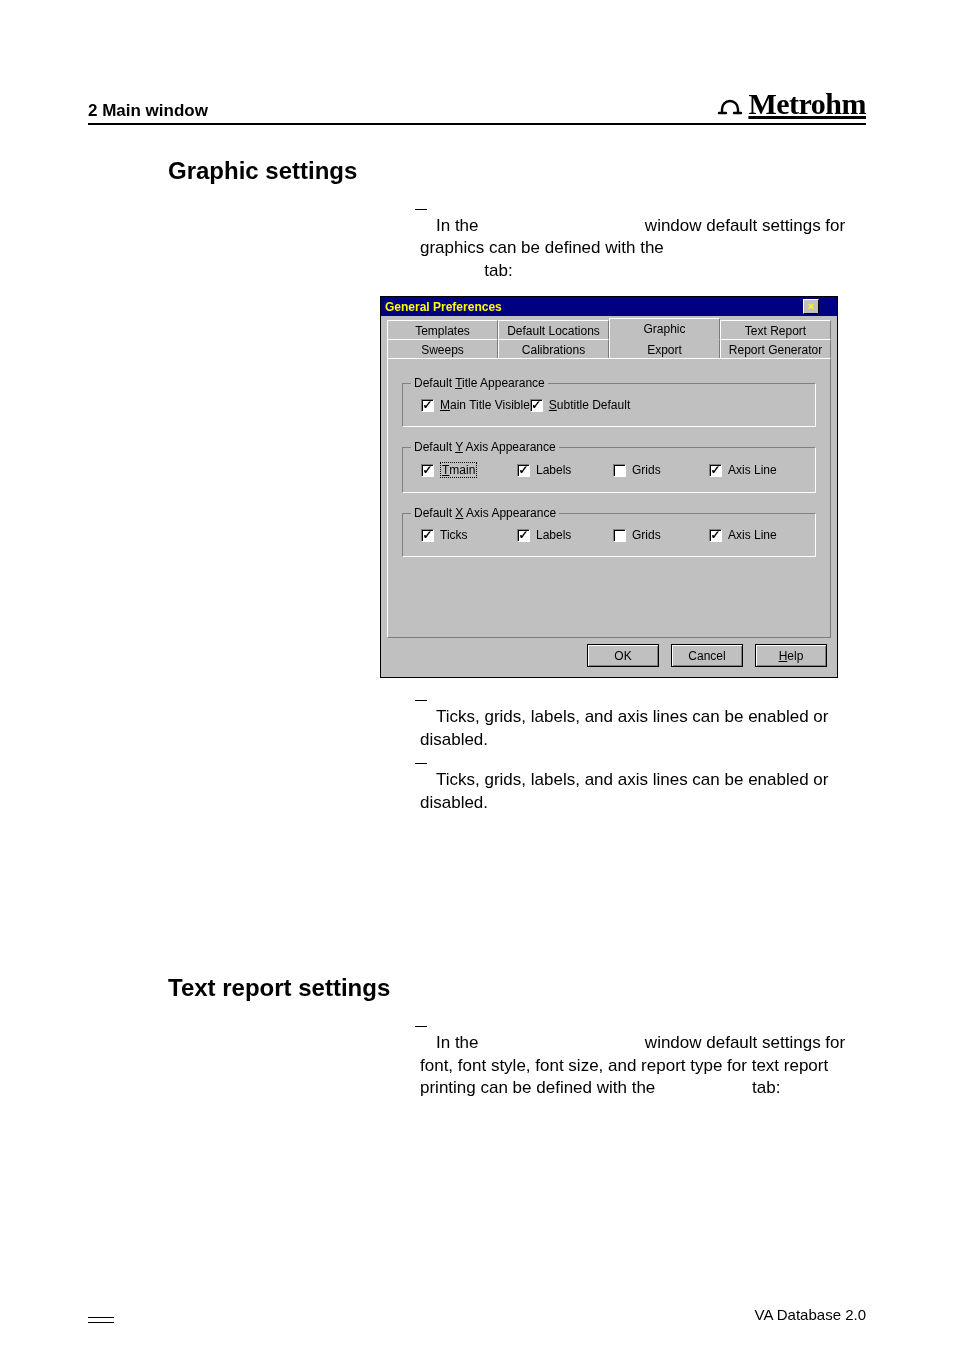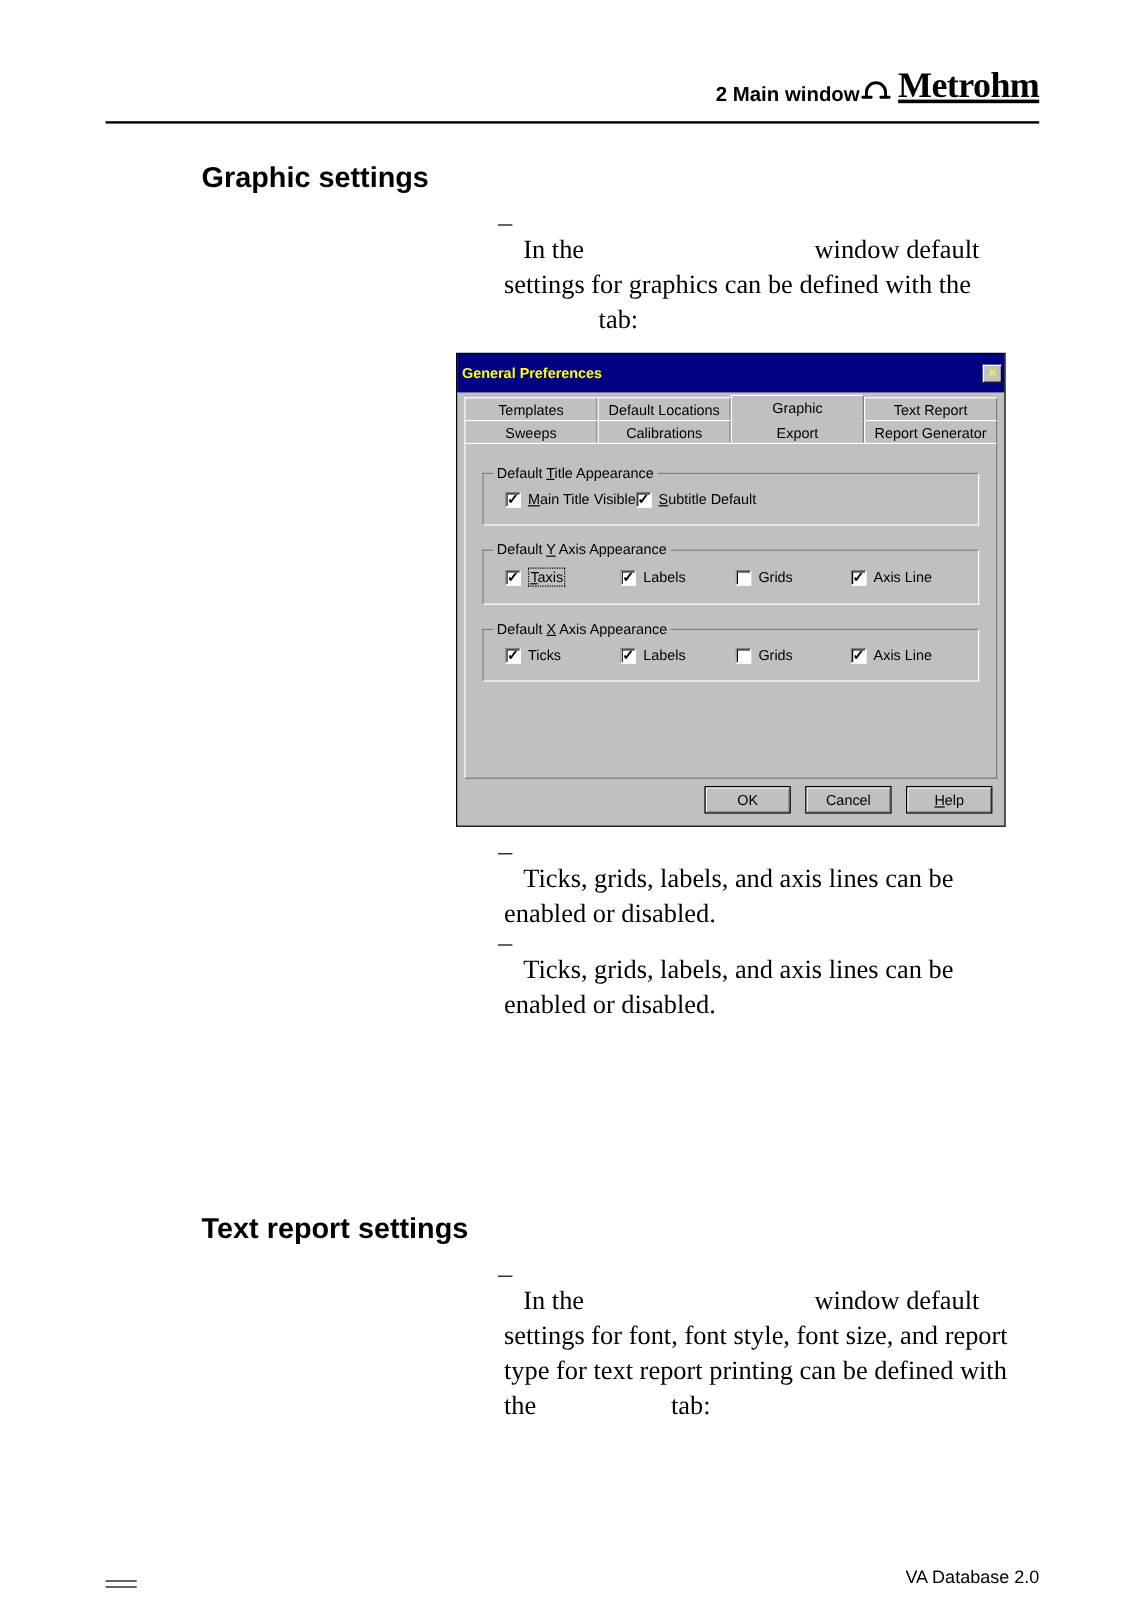--- a/index.html
+++ b/index.html
@@ -12,25 +12,26 @@
     height: 1351px;
     position: relative;
   }
   .page {
     padding: 55px 88px 30px 88px;
     position: relative;
     height: 100%;
   }
   .header {
     display: flex;
-    justify-content: flex-end;
+    justify-content: space-between;
     align-items: flex-end;
     border-bottom: 2px solid #000;
-    padding-bottom: 12px;
+    padding-bottom: 2px;
     margin-bottom: 32px;
+    margin-top: 32px;
   }
   .header-left {
     font-weight: bold;
     font-size: 17px;
   }
   .brand {
     font-family: "Times New Roman", serif;
     font-weight: 900;
     font-size: 30px;
     letter-spacing: -0.5px;
@@ -46,25 +47,24 @@
     margin-left: 80px;
     margin-bottom: 30px;
     color: #000;
   }
   .section-title.second { margin-top: 160px; }
   .content-col {
     margin-left: 332px;
     width: 432px;
   }
   .para {
-    font-size: 22px;
+    font-size: 17px;
     line-height: 1.32;
     margin-bottom: 8px;
     position: relative;
-    font-family: Liberation Serif, serif;
   }
   .para .indent { display:inline-block; width:16px; }
   .small-tick {
     position:absolute;
     left:-5px;
     top:-6px;
     width:12px;
     height:1px;
     border-top:1px solid #000;
   }
@@ -78,25 +78,25 @@
     margin-bottom: 28px;
     border: 1px solid #000;
     background: #c0c0c0;
     font-family: "MS Sans Serif", Tahoma, Arial, sans-serif;
     font-size: 12px;
     color: #000;
   }
   .titlebar {
     background: #000080;
     color: #ffff00;
-    height: 32px;
+    height: 19px;
     display: flex;
     align-items: center;
     justify-content: space-between;
-    padding: 0 2px 0 4px;
+    padding: 0 18px 0 4px;
     font-weight: bold;
     font-size: 12px;
   }
   .close-btn {
     width: 16px; height: 15px;
     background: #c0c0c0;
     border: 1px solid #000;
     border-top-color:#fff; border-left-color:#fff;
     display:flex; align-items:center; justify-content:center;
     font-weight:bold; font-size:11px; line-height:1;
@@ -259,21 +259,21 @@
             </div>
           </div>
 
           <div class="groupbox">
             <div class="group-legend">
               <span>Default </span><span class="u">Y</span><span> Axis Appearance</span>
             </div>
             <div class="checks four">
               <label class="chk">
                 <span class="chk-box checked"></span>
-                <span class="dotted"><span class="u">T</span><span>axis</span></span>
+                <span class="dotted"><span class="u">T</span><span>main</span></span>
               </label>
               <label class="chk">
                 <span class="chk-box checked"></span>
                 <span>Labels</span>
               </label>
               <label class="chk">
                 <span class="chk-box"></span>
                 <span>Grids</span>
               </label>
               <label class="chk">

